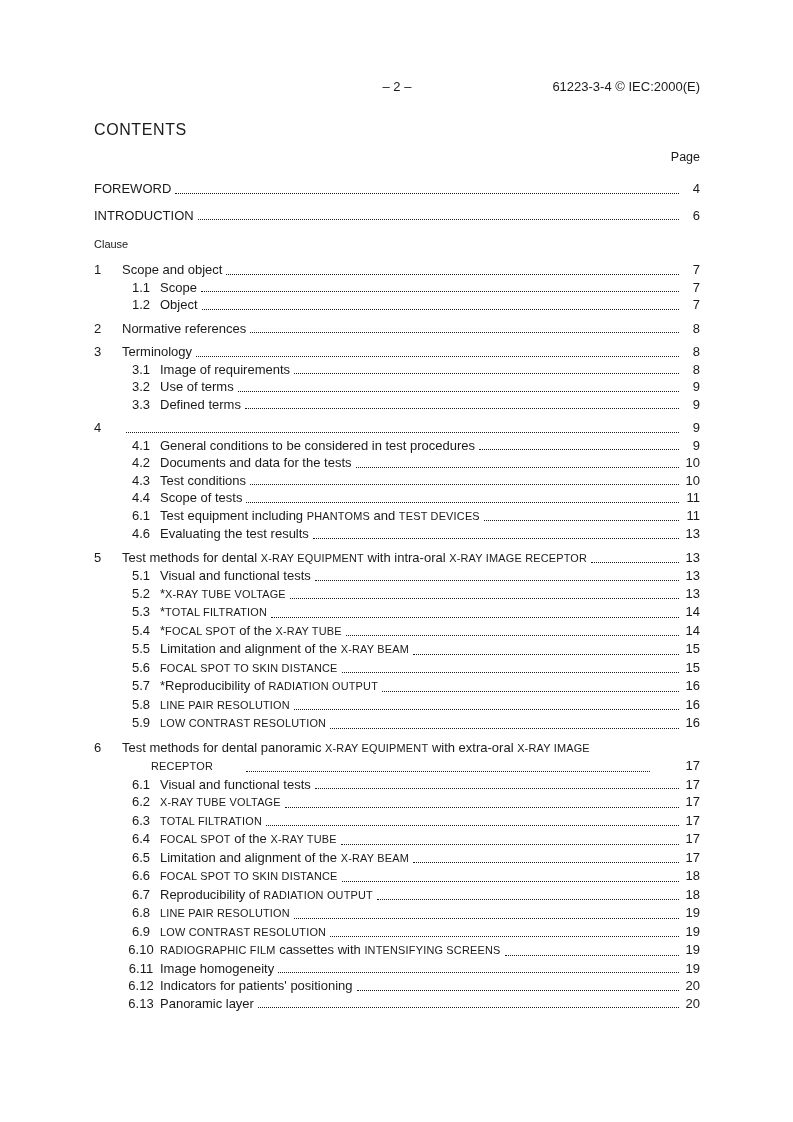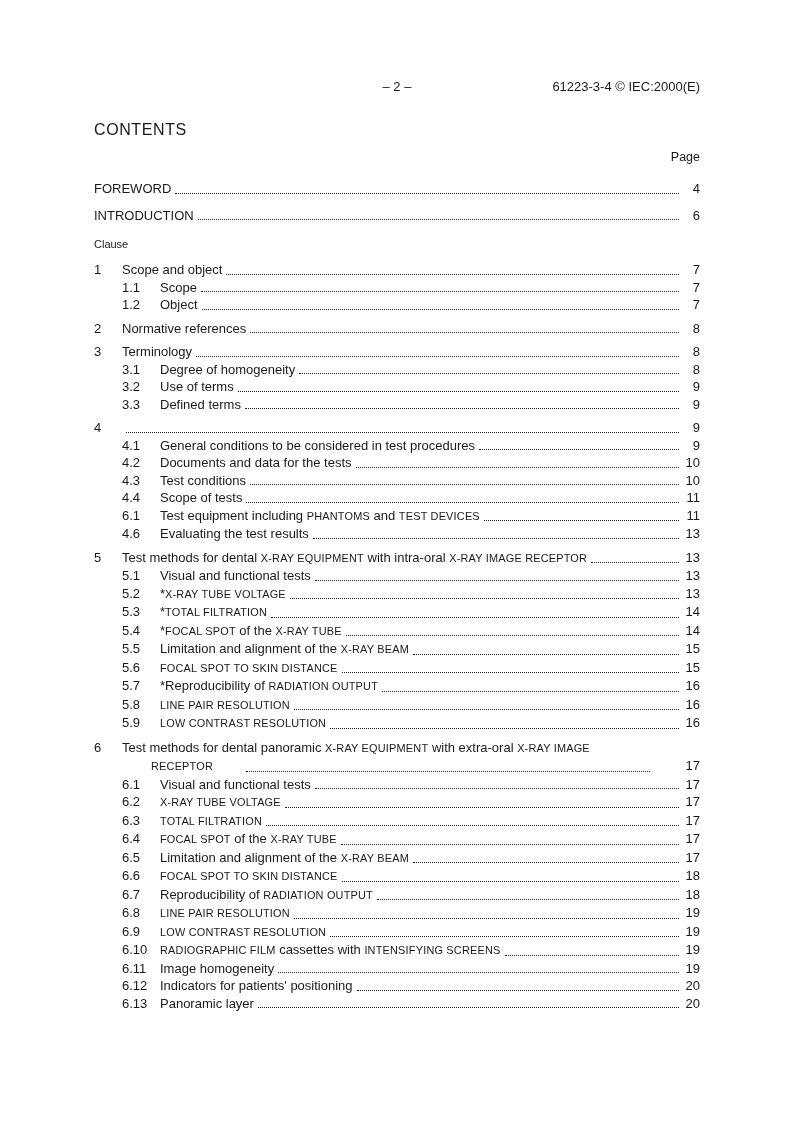--- a/index.html
+++ b/index.html
@@ -75,21 +75,21 @@
     margin-top: 14px;
     font-size: 11px;
     line-height: 13px;
   }
   .toc-list {
     margin-top: 10px;
   }
   .row.lvl0 { margin-top: 6px; }
   .row.lvl0 .num { width: 28px; flex: none; }
   .row.lvl1 { padding-left: 28px; }
-  .row.lvl1 .num { width: 38px; flex: none; }
+  .row.lvl1 .num { width: 38px; flex: none; text-align: center; }
   .row.cont { margin-top: 0; gap: 29px; }
   .row.cont .num { width: 28px; flex: none; }
   .lbl { flex: none; }
   .sc { font-size: 0.84em; letter-spacing: 0.2px; }
 </style>
 </head>
 <body>
 
 <div class="page">
   <div class="header">
@@ -142,21 +142,21 @@
         <span class="pg">8</span>
       </div>
       <div class="row lvl0">
         <span class="num">3</span>
         <span class="lbl">Terminology</span>
         <span class="leader"></span>
         <span class="pg">8</span>
       </div>
       <div class="row lvl1">
         <span class="num">3.1</span>
-        <span class="lbl">Degree of homogeneity</span>
+        <span class="lbl">Image of requirements</span>
         <span class="leader"></span>
         <span class="pg">8</span>
       </div>
       <div class="row lvl1">
         <span class="num">3.2</span>
         <span class="lbl">Use of terms</span>
         <span class="leader"></span>
         <span class="pg">9</span>
       </div>
       <div class="row lvl1">

